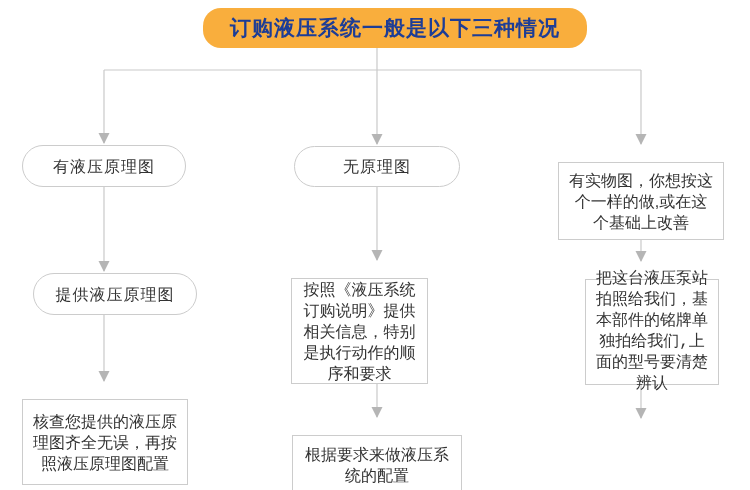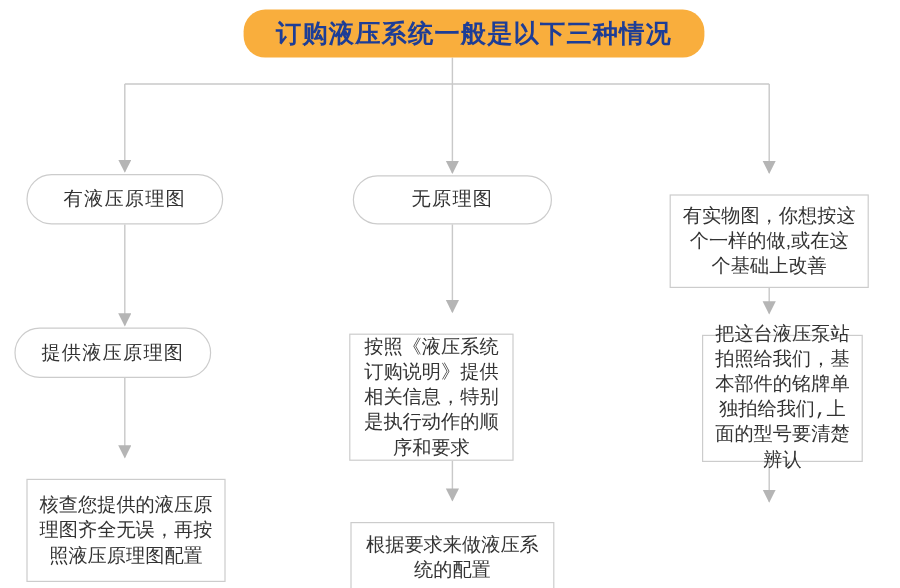--- a/index.html
+++ b/index.html
@@ -60,21 +60,21 @@
     border-radius: 21px;
   }
   .node.multi {
     justify-content: flex-start;
     text-align: center;
     padding: 8px 10px;
     margin-top: 16px;
   }
   
   .n-a1 { left: 22px;  top: 145px; width: 164px; height: 42px; }
-  .n-a2 { left: 12px;  top: 273px; width: 164px; height: 42px; }
+  .n-a2 { left: 33px;  top: 273px; width: 164px; height: 42px; }
   .n-a3 { left: 22px;  top: 383px; width: 166px; height: 86px; }
   
   .n-b1 { left: 294px; top: 146px; width: 166px; height: 41px; }
   .n-b2 { left: 291px; top: 262px; width: 137px; height: 106px; }
   .n-b3 { left: 292px; top: 419px; width: 170px; height: 60px; }
   
   .n-c1 { left: 558px; top: 146px; width: 166px; height: 78px; }
   .n-c2 { left: 585px; top: 263px; width: 134px; height: 106px; font-family: Liberation Mono, monospace; }
   .n-c3 { left: 558px; top: 420px; width: 166px; height: 59px; }
 </style>

